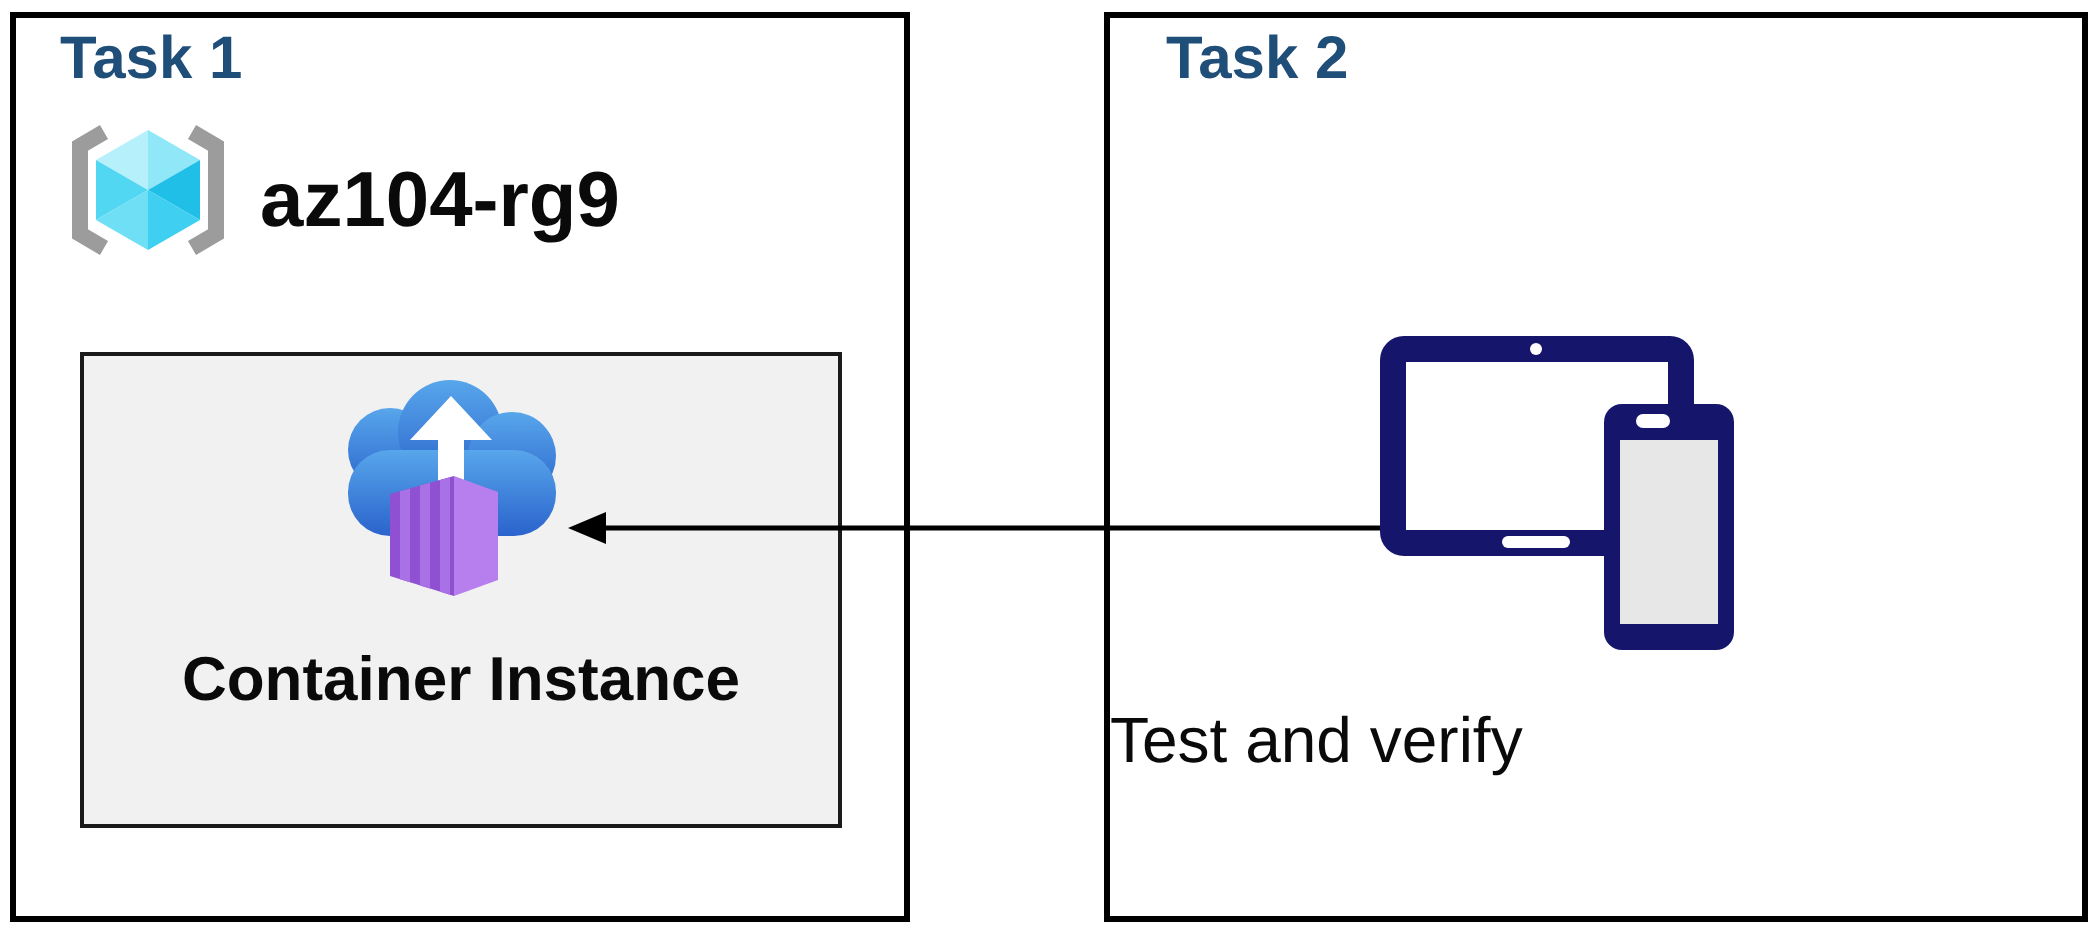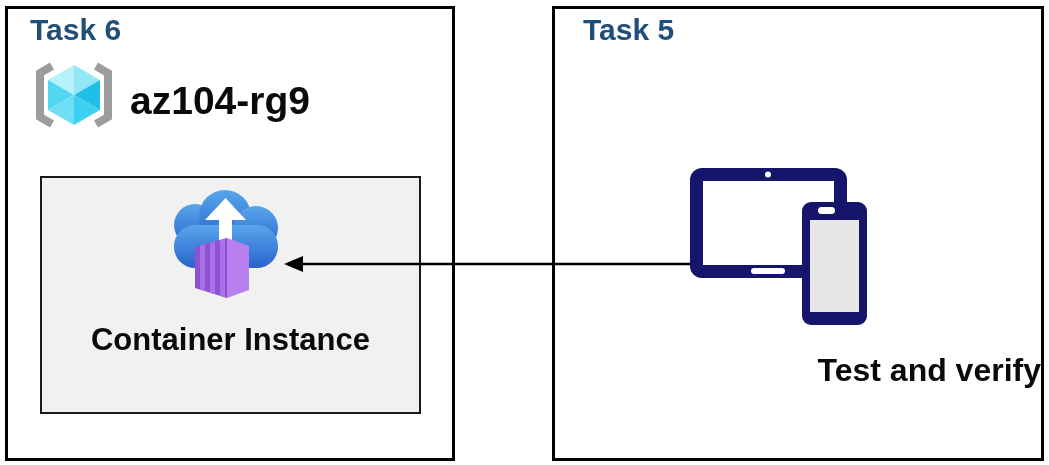--- a/index.html
+++ b/index.html
@@ -19,38 +19,38 @@
   .task2{left:552px; top:6px; width:492px; height:455px;}
   .task-title{position:absolute; font-size:30px; font-weight:700; color:var(--task-title); white-space:nowrap;}
   .task1 .task-title{left:22px; top:4px;}
   .task2 .task-title{left:28px; top:4px;}
   .rg-icon{position:absolute; left:20px; top:49px; width:92px; height:74px;}
   .rg-label{position:absolute; left:122px; top:70px; font-size:39px; font-weight:700; color:var(--label-text); white-space:nowrap;}
   .inner-box{position:absolute; left:32px; top:167px; width:381px; height:238px; background:var(--inner-box-bg); border:2px solid var(--inner-box-border);}
   .aci-icon{position:absolute; left:125px; top:7px; width:120px; height:120px;}
   .inner-label{position:absolute; left:0; top:144px; width:100%; text-align:center; font-size:31px; font-weight:700; color:var(--label-text); white-space:nowrap;}
   .devices-icon{position:absolute; left:125px; top:151px; width:200px; height:175px;}
-  .caption{position:absolute; left:0; top:343px; width:100%; text-align:right; font-size:32px; font-weight:700; color:var(--label-text); white-space:nowrap;}
+  .caption{position:absolute; left:0; top:343px; width:100%; text-align:left; font-size:32px; font-weight:400; color:var(--label-text); white-space:nowrap;}
   .arrow-overlay{position:absolute; left:0; top:0; width:1049px; height:465px; pointer-events:none; z-index:10;}
   .bracket{stroke:var(--bracket-gray); stroke-width:8; fill:none; stroke-linecap:butt; stroke-linejoin:miter;}
   .cube-1{fill:var(--cube-1);} .cube-2{fill:var(--cube-2);} .cube-3{fill:var(--cube-3);}
   .cube-4{fill:var(--cube-4);} .cube-5{fill:var(--cube-5);} .cube-6{fill:var(--cube-6);}
   .cloud-stop-top{stop-color:var(--cloud-top);} .cloud-stop-bottom{stop-color:var(--cloud-bottom);}
   .up-arrow{fill:var(--upload-arrow);}
   .c-front{fill:var(--container-front);} .c-side{fill:var(--container-side);} .c-slat{fill:var(--container-slat);}
   .navy{fill:var(--device-navy);} .tab-screen{fill:var(--tablet-screen);} .ph-screen{fill:var(--phone-screen);} .detail{fill:var(--device-detail);}
   .arrow-line{stroke:var(--arrow); stroke-width:2.5;} .arrow-head{fill:var(--arrow);}
 </style>
 </head>
 <body>
 
 <div class="canvas">
 
   <div class="task-box task1">
-    <div class="task-title">Task 6</div>
+    <div class="task-title">Task 1</div>
 
     <svg class="rg-icon" viewBox="0 0 92 74">
       <polyline class="bracket" points="24,8 12,15 12,59 24,66"></polyline>
       <polyline class="bracket" points="68,8 80,15 80,59 68,66"></polyline>
       <g>
         <polygon class="cube-1" points="46,7 20,22 46,37"></polygon>
         <polygon class="cube-2" points="46,7 72,22 46,37"></polygon>
         <polygon class="cube-3" points="20,22 20,52 46,37"></polygon>
         <polygon class="cube-4" points="72,22 72,52 46,37"></polygon>
         <polygon class="cube-5" points="20,52 46,67 46,37"></polygon>
@@ -83,21 +83,21 @@
           <polygon class="c-slat" points="33,60.6 38,59.2 38,106.1 33,104.6"></polygon>
           <polygon class="c-slat" points="43,57.8 48,56.4 48,109.2 43,107.7"></polygon>
           <polygon class="c-slat" points="53,55 58,53.6 58,112.4 53,110.8"></polygon>
         </g>
       </svg>
       <div class="inner-label">Container Instance</div>
     </div>
   </div>
 
   <div class="task-box task2">
-    <div class="task-title">Task 5</div>
+    <div class="task-title">Task 2</div>
 
     <svg class="devices-icon" viewBox="0 0 200 175">
       <g>
         <rect class="navy" x="10" y="8" width="157" height="110" rx="12"></rect>
         <rect class="tab-screen" x="23" y="21" width="131" height="84"></rect>
         <circle class="detail" cx="88" cy="14.5" r="3"></circle>
         <rect class="detail" x="71" y="108" width="34" height="6" rx="3"></rect>
       </g>
       <g>
         <rect class="navy" x="122" y="42" width="65" height="123" rx="9"></rect>

